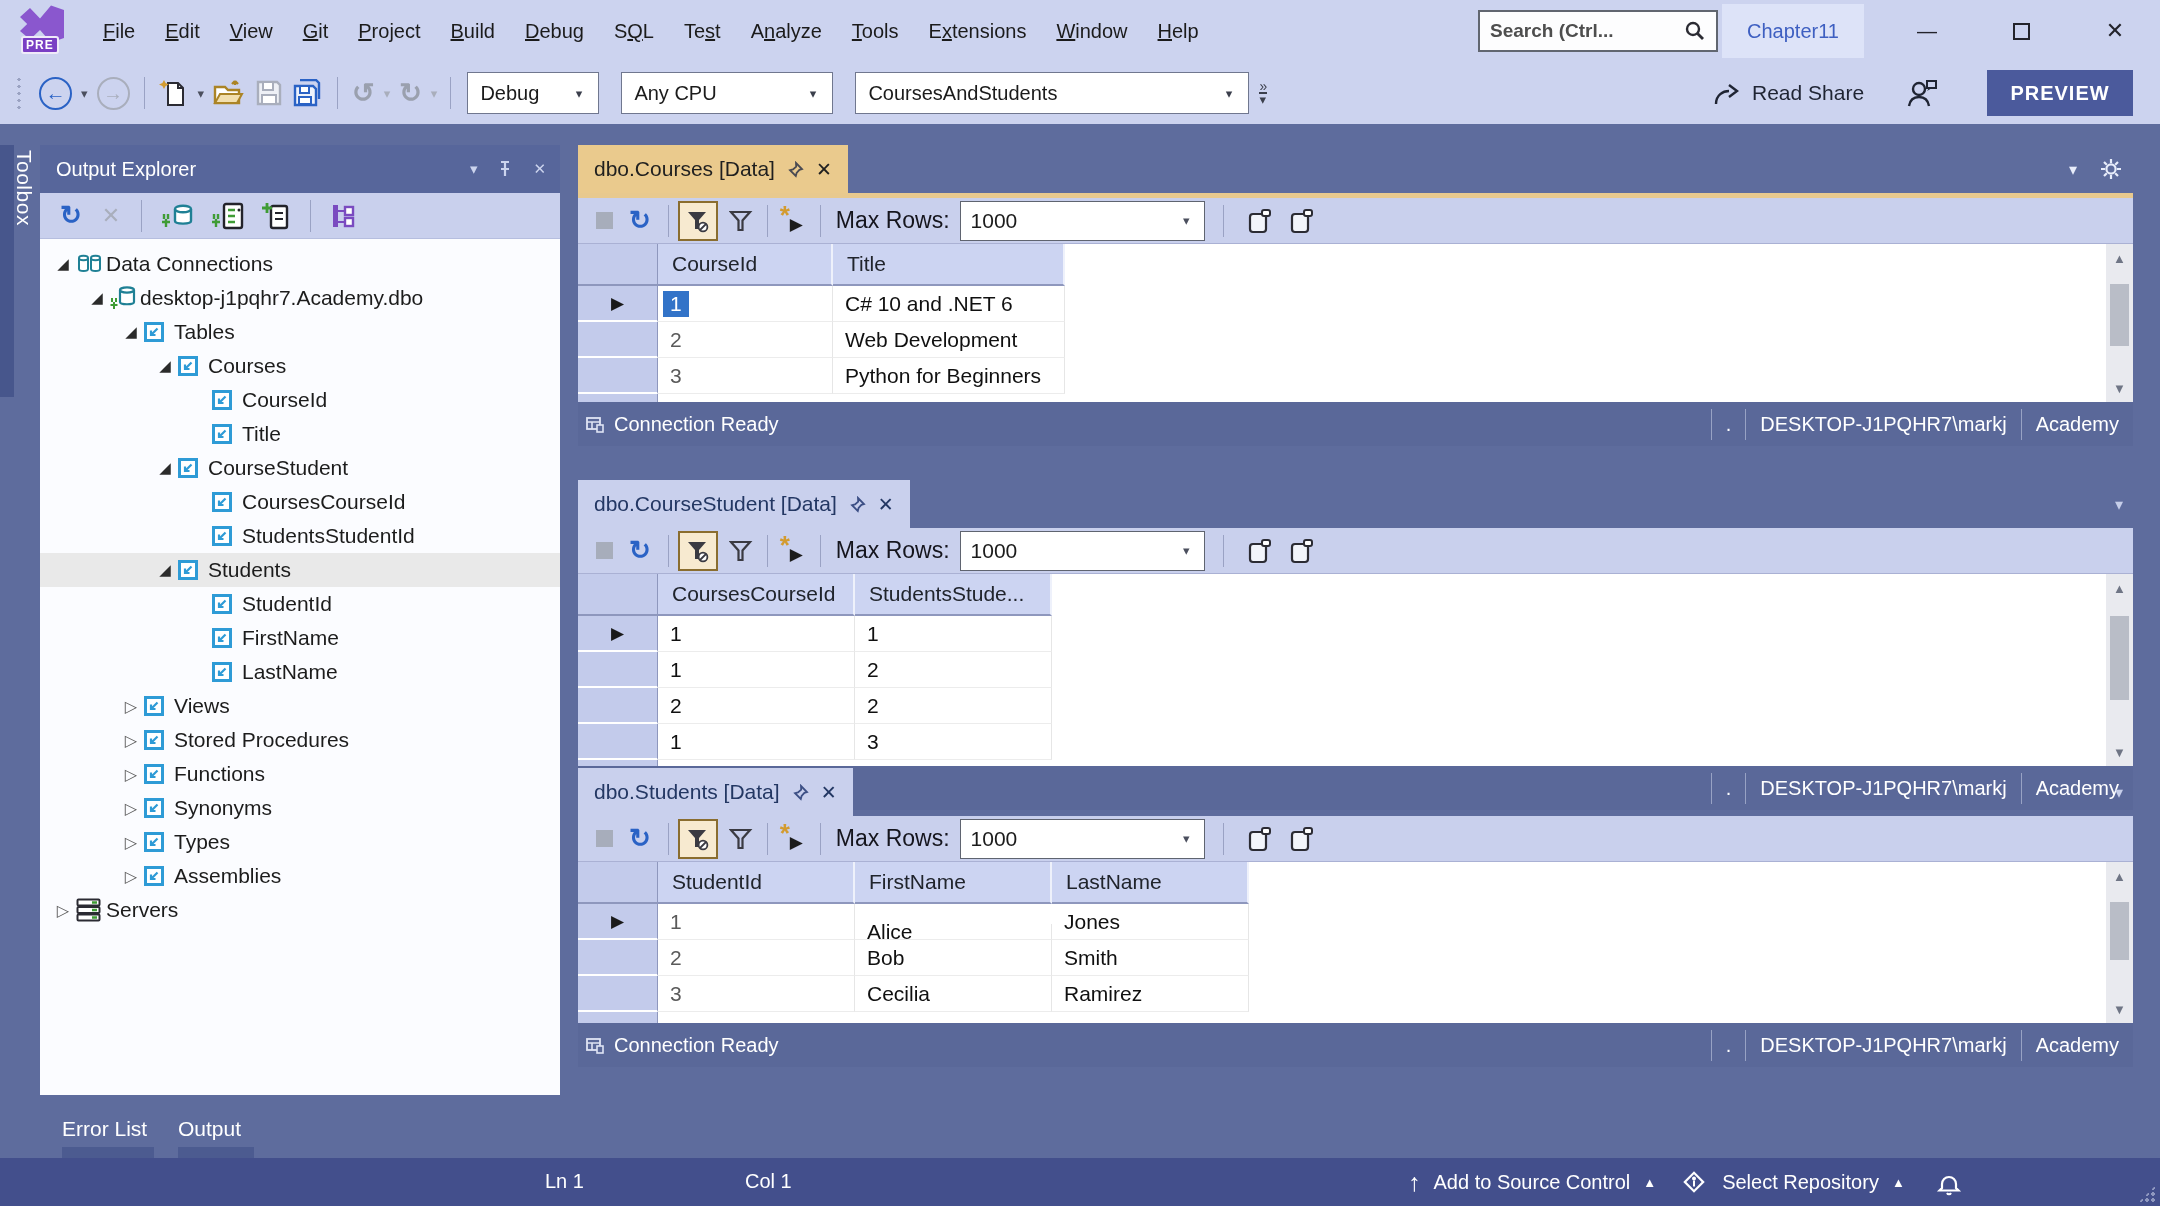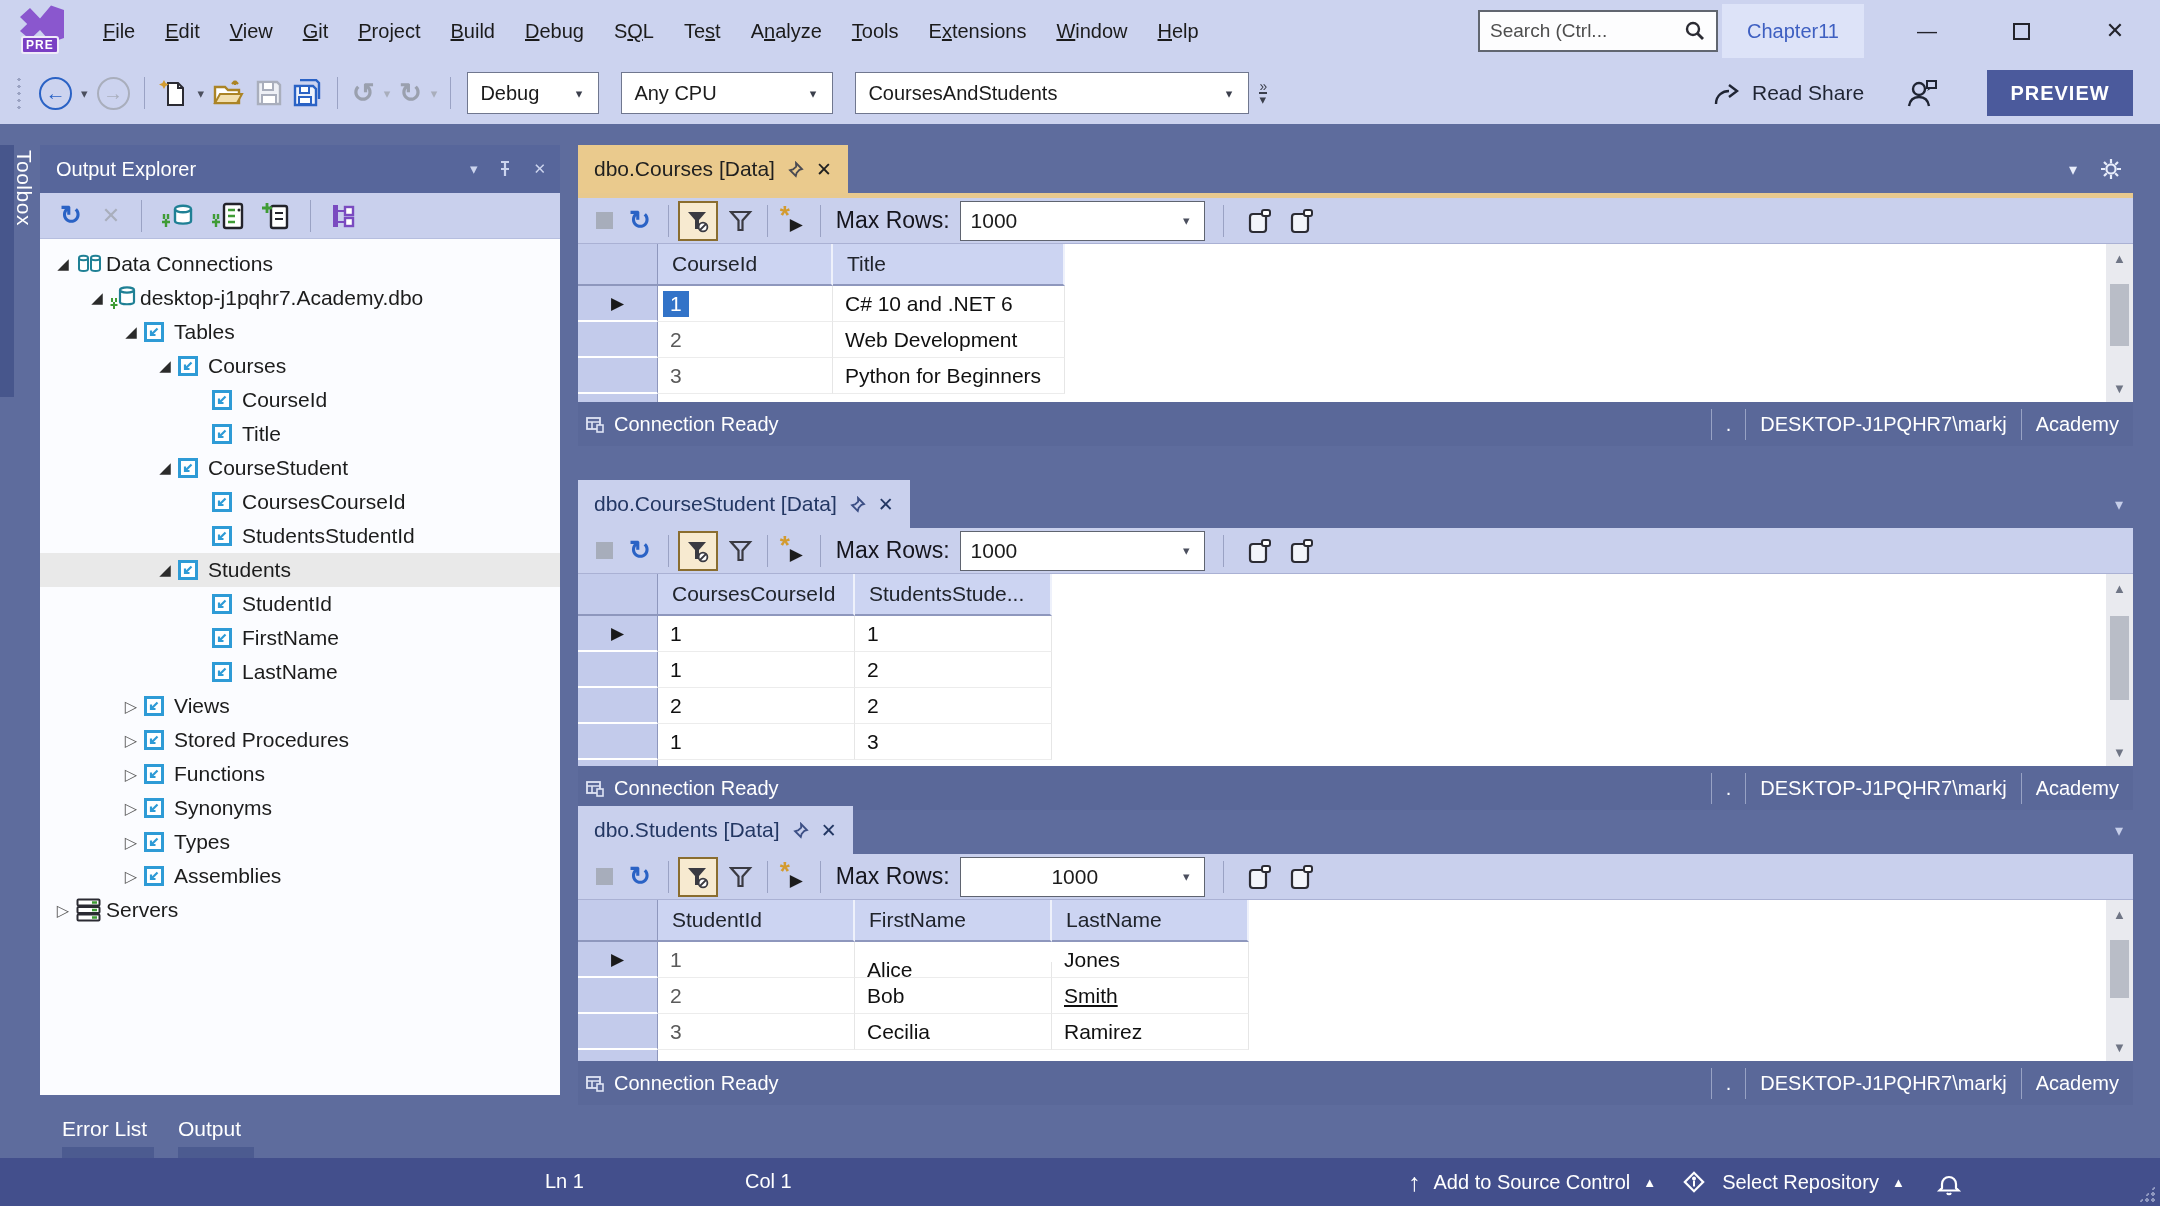--- a/index.html
+++ b/index.html
@@ -12,21 +12,21 @@
   .menubar { position:absolute; left:0; top:0; width:2160px; height:62px; background:#ccd3ef; display:flex; align-items:center; }
   .vslogo { position:relative; width:58px; height:54px; margin-left:14px; flex:none; }
   .vslogo svg { position:absolute; left:4px; top:0; }
   .prebadge { position:absolute; left:7px; top:32px; background:#7a3fc4; border:2px solid #efeaf9; color:#fff;
     font-size:12px; font-weight:bold; padding:0 3px; border-radius:3px; letter-spacing:1px; }
   .menuitems { display:flex; align-items:center; margin-left:16px; }
   .menu-item { padding:0 15px; height:62px; line-height:62px; font-size:20px; cursor:default; }
   .menu-item u { text-decoration:underline; }
   .searchbox { position:absolute; left:1478px; top:10px; width:240px; height:42px; background:#fdfdfe;
     border:2px solid #616670; display:flex; align-items:center; padding:0 10px; }
-  .searchbox .ph { color:#4e4e4e; font-size:19px; flex:1; white-space:nowrap; overflow:hidden; }
+  .searchbox .ph { color:#4e4e4e; font-size:19px; flex:1; white-space:nowrap; overflow:hidden;font-weight:bold; }
   .titlechip { position:absolute; left:1722px; top:4px; width:142px; height:54px; background:#dde3f8;
     display:flex; align-items:center; justify-content:center; font-size:20px; color:#3e5fc1; }
   .winbtn { position:absolute; top:0; width:62px; height:62px; display:flex; align-items:center; justify-content:center; color:#23232b; font-size:20px; }
   .winbtn.min { left:1896px; } .winbtn.max { left:1990px; } .winbtn.close { left:2084px; font-size:22px; }
   .maxglyph { width:17px; height:17px; border:2px solid #23232b; }
   
   .toolbar2 { position:absolute; left:0; top:62px; width:2160px; height:62px; background:#ccd3ef; display:flex; align-items:center; padding-left:16px; }
   .grip { width:6px; height:34px; margin-right:12px;
     background-image:radial-gradient(#9aa2c2 1.6px, transparent 1.7px); background-size:6px 7px; }
   .tbtn { display:flex; align-items:center; justify-content:center; height:44px; padding:0 5px; flex:none; }
@@ -57,21 +57,21 @@
   .se-ticon { color:#ccd4ee; margin-left:20px; font-size:15px; display:flex; align-items:center; }
   .se-tools { height:46px; background:#c9d0ed; border-bottom:1px solid #b6bedf; display:flex; align-items:center; padding-left:12px; gap:4px; flex:none; }
   .se-tree { flex:1; overflow:hidden; padding-top:8px; }
   .tree-row { height:34px; display:flex; align-items:center; font-size:21px; color:#1c1c1c; white-space:nowrap; }
   .tree-row.sel { background:#e9e9e9; }
   .twisty { width:26px; flex:none; font-size:15px; color:#2b2b2b; display:flex; align-items:center; justify-content:center; }
   .twisty.collapsed { color:#5a5a5a; font-size:16px; }
   .tree-ic { width:30px; flex:none; display:flex; align-items:center; }
   
   .panel { position:absolute; left:578px; width:1555px; }
-  .p1 { top:21px; } .p2 { top:356px; } .p3 { top:682px;text-align:center; }
+  .p1 { top:21px; } .p2 { top:356px; } .p3 { top:644px; }
   .tabstrip { height:48px; display:flex; align-items:stretch; position:relative; }
   .tab { display:flex; align-items:center; gap:12px; padding:0 16px; font-size:21px; }
   .tab.active { background:#eaca8d; color:#1f1f1f; }
   .tab.inactive { background:#c9d0ed; color:#233763; }
   .tabx { font-size:19px; }
   .strip-icons { position:absolute; right:10px; top:0; height:48px; display:flex; align-items:center; gap:22px; color:#cfd6ee; font-size:16px; }
   .pbody { background:#fff; }
   .p1 .pbody { border-top:5px solid #e8c98e; }
   .ptools { height:46px; background:#c9d0ed; border-bottom:1px solid #aab1d4; display:flex; align-items:center; padding-left:10px; }
   .stop { width:17px; height:17px; background:#a7adbb; margin:0 8px; flex:none; }
@@ -789,21 +789,21 @@
                   <span class="marker">▶</span>
                 </div>
                 <div class="g-cell num" style="width: 197px;">1</div>
                 <div class="g-cell" style="width: 197px; margin-top: 20px;">Alice</div>
                 <div class="g-cell" style="width: 197px;">Jones</div>
               </div>
               <div class="g-row">
                 <div class="g-sel"></div>
                 <div class="g-cell num" style="width: 197px;">2</div>
                 <div class="g-cell" style="width: 197px;">Bob</div>
-                <div class="g-cell" style="width: 197px; text-decoration: underline;">Smith</div>
+                <div class="g-cell" style="width: 197px;">Smith</div>
               </div>
               <div class="g-row">
                 <div class="g-sel"></div>
                 <div class="g-cell num" style="width: 197px;">3</div>
                 <div class="g-cell" style="width: 197px;">Cecilia</div>
                 <div class="g-cell" style="width: 197px;">Ramirez</div>
               </div>
               <div class="g-partial" style="height: 11px;"></div>
             </div>
           <div class="vscroll">

